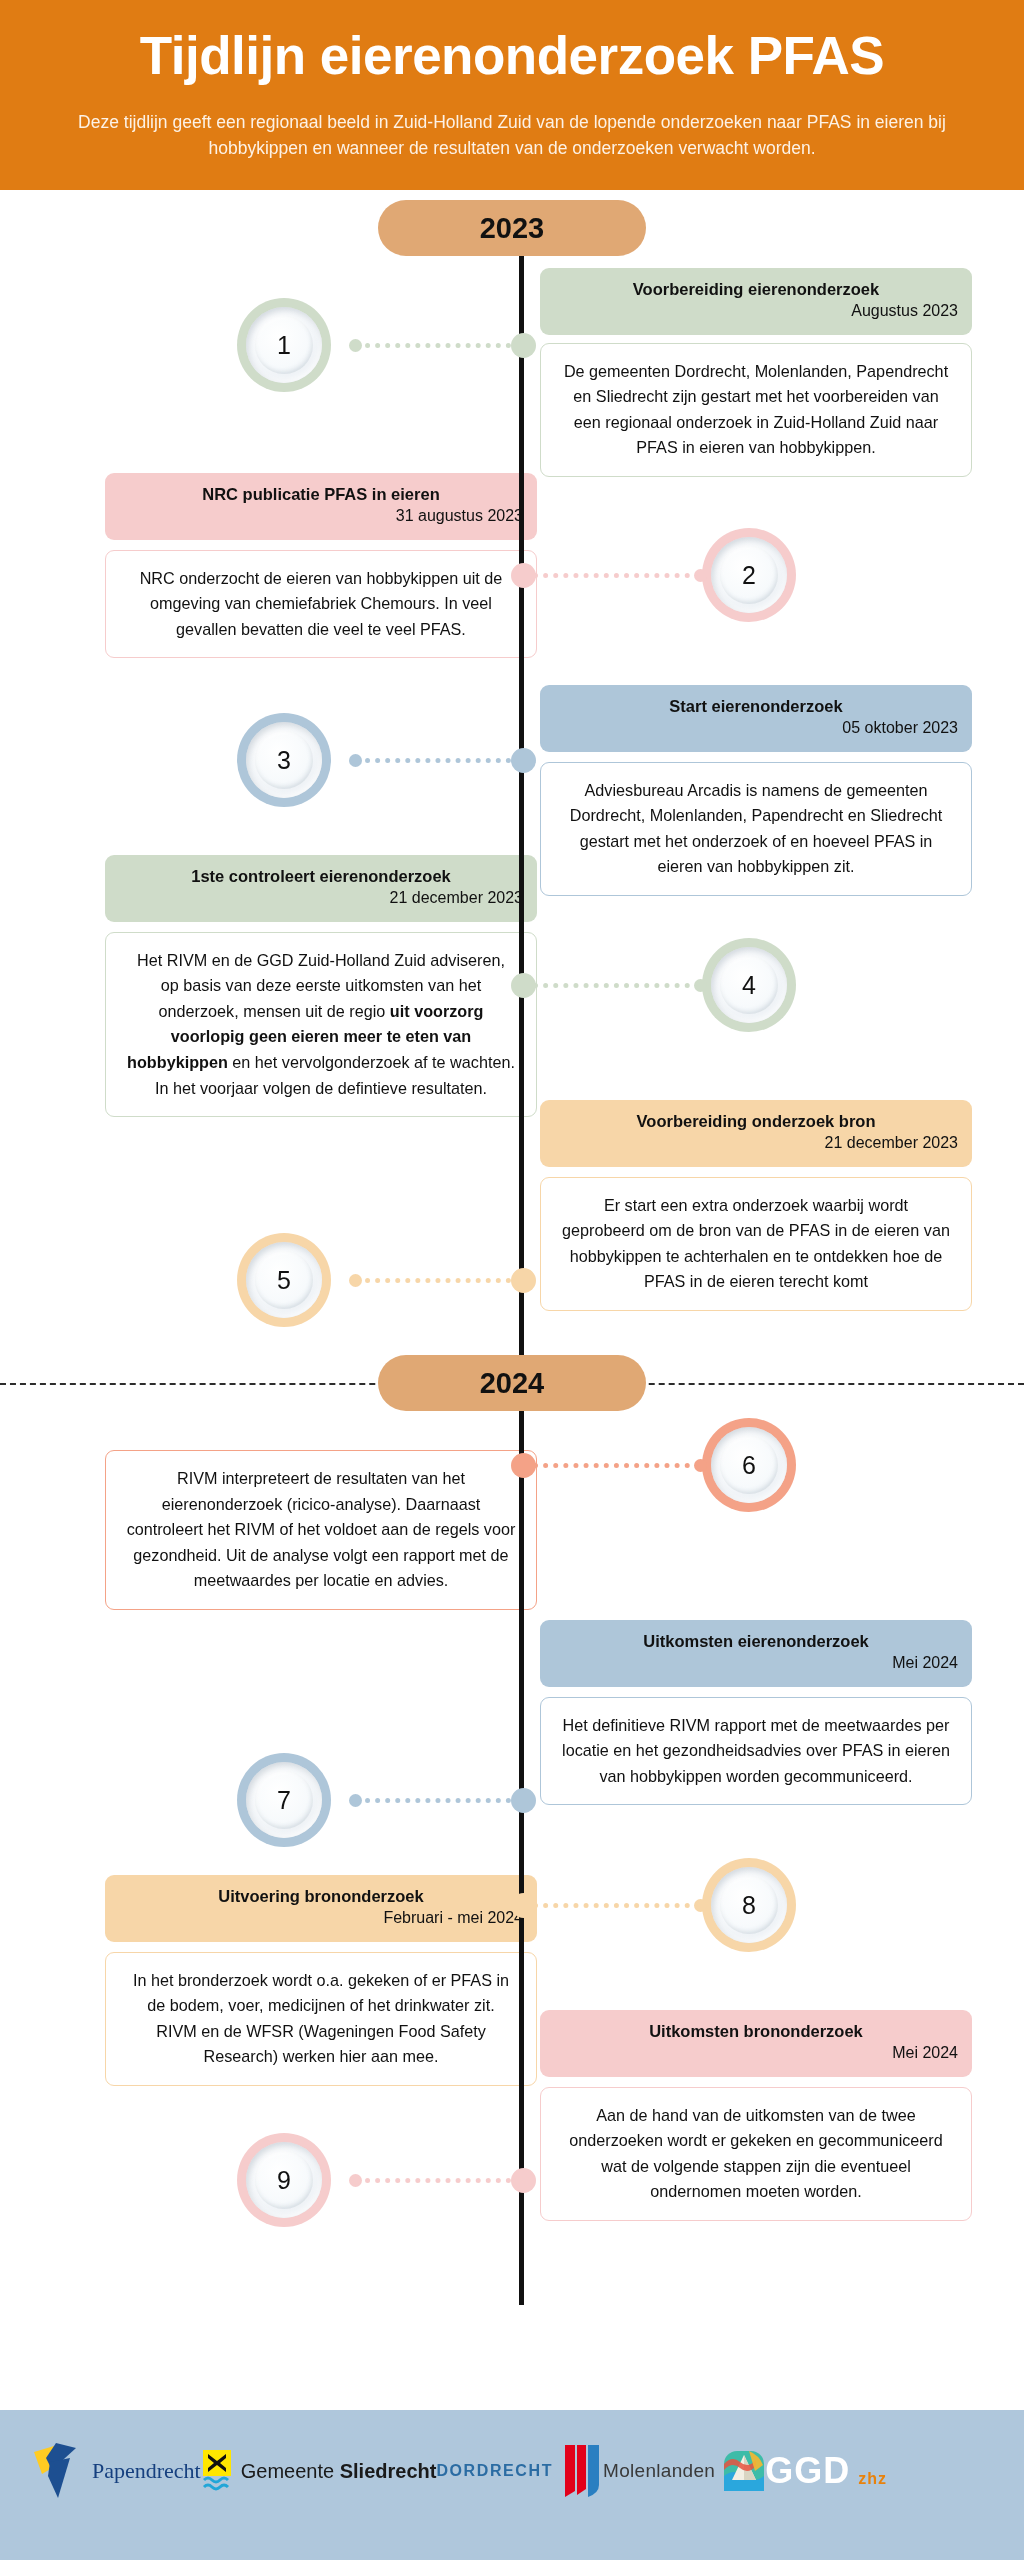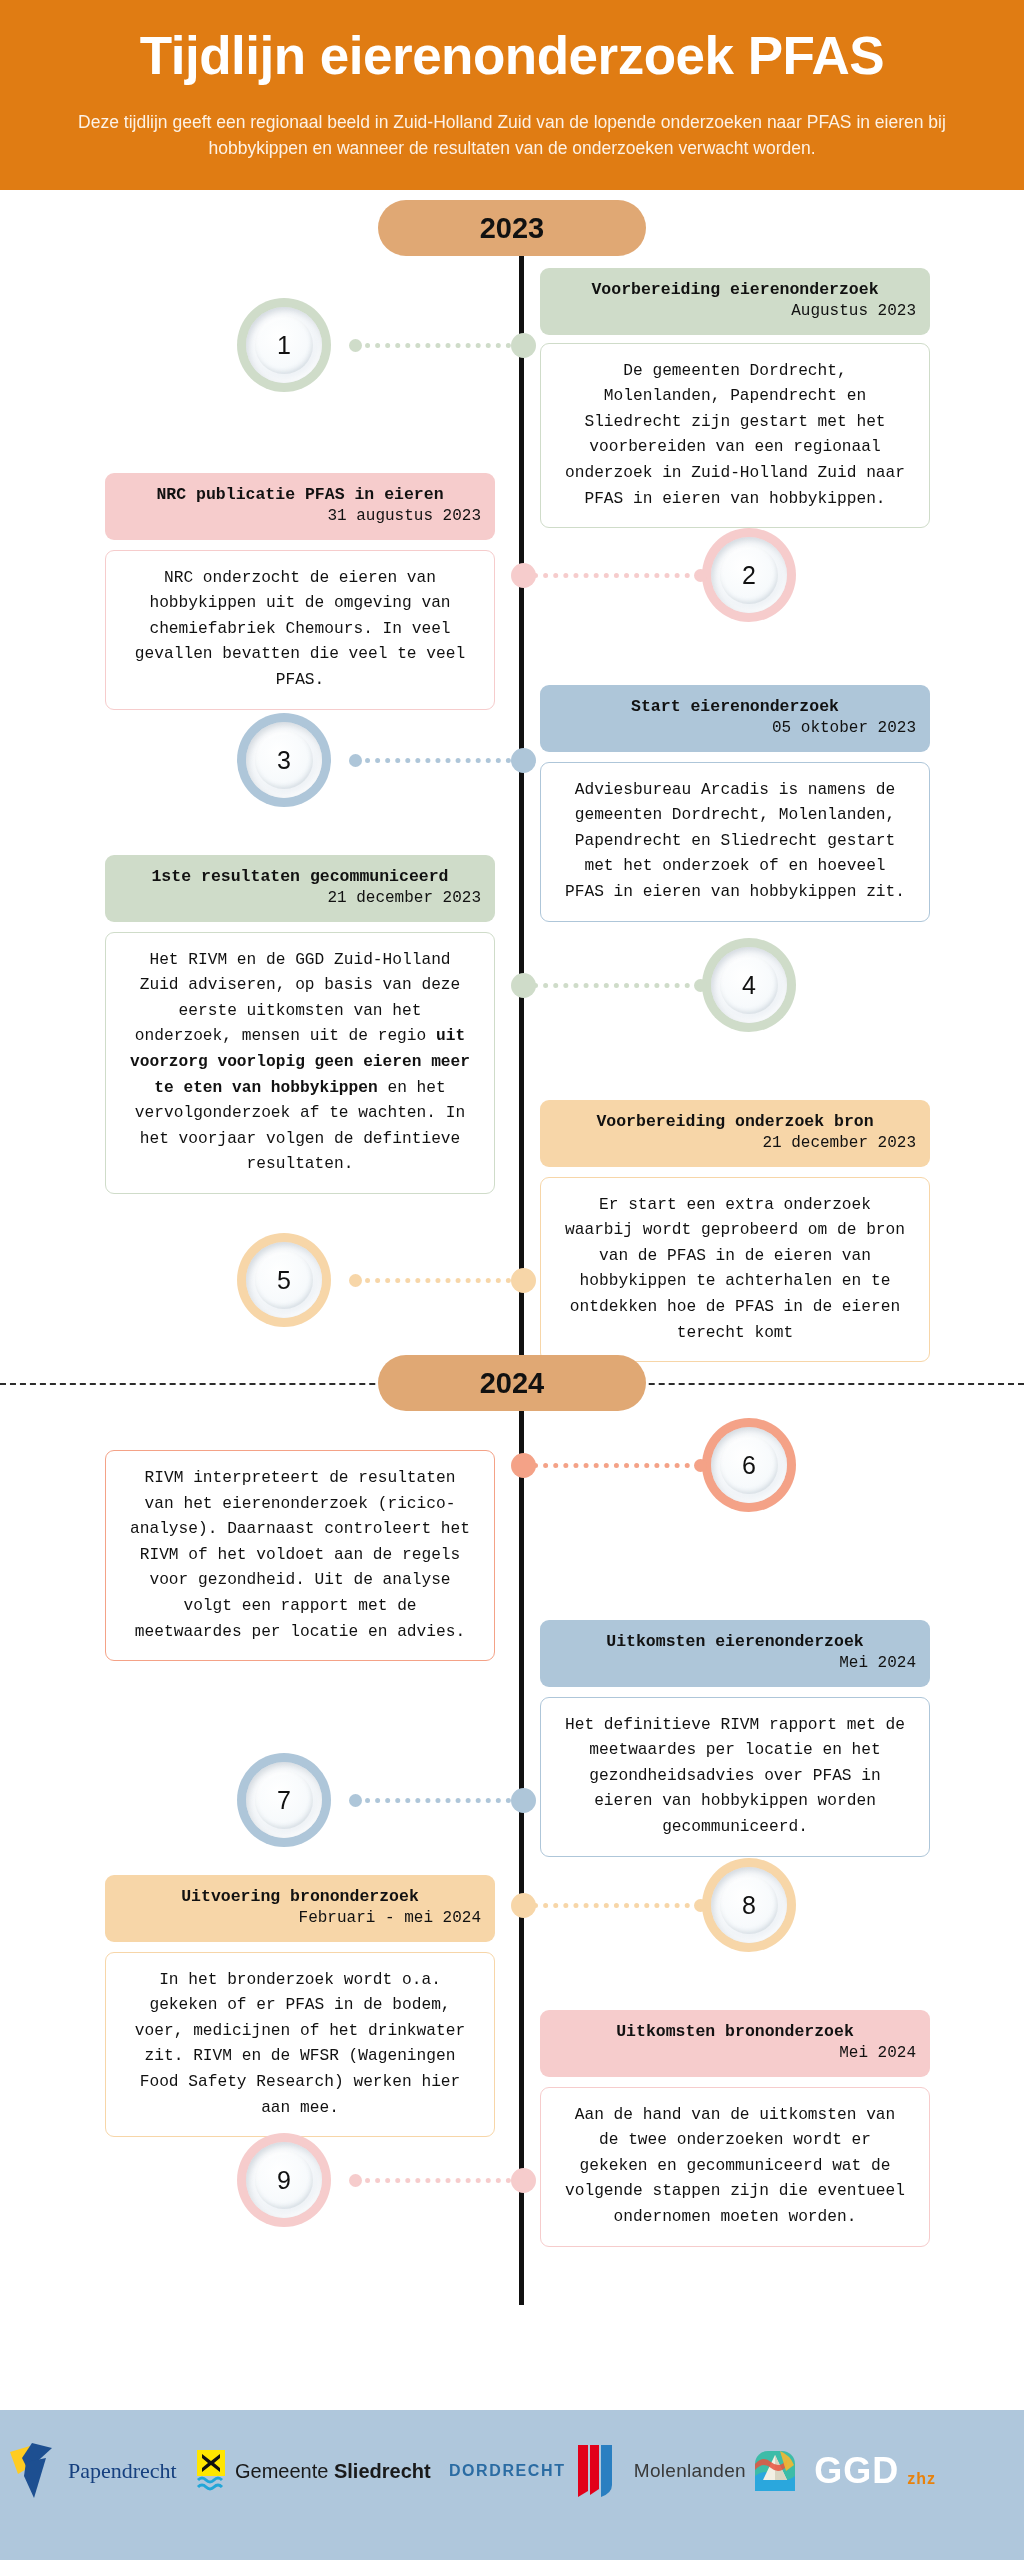--- a/index.html
+++ b/index.html
@@ -74,22 +74,21 @@
   .year-divider {
     position: absolute;
     left: 0;
     width: 1024px;
     border-top: 2px dashed #2c2c2c;
     z-index: 1;
   }
   #divider-2024 { top: 1383px; }
   .side {
     position: absolute;
-    width: 390px;
-    font-family: Liberation Mono, monospace;
+    width: 432px;
   }
   .side.left  { left: 105px; text-align: center; }
   .side.right { left: 540px; text-align: center; }
 
   .card-title {
     border-radius: 9px;
     padding: 11px 14px 13px;
     line-height: 1.28;
   }
   .card-title .t {
@@ -185,22 +184,22 @@
     height: 150px;
     background: #afc7dc;
   }
   .logos {
     position: absolute;
     left: 0; top: 22px;
     width: 944px;
     height: 78px;
     display: flex;
     align-items: center;
-    justify-content: space-between;
-    padding: 0 8px;
+    justify-content: flex-start;
+    padding: 0 32px;
   }
   .logo { display: flex; align-items: center; gap: 8px; }
   .logo-text-pd { font-family: "Liberation Serif", serif; font-size: 22px; color: #16407f; }
   .logo-text-sl { font-size: 20px; color: #1a1a1a; }
   .logo-text-sl b { font-weight: 700; }
   .logo-text-dd { font-size: 16px; font-weight: 700; letter-spacing: 1.6px; color: #2b6ca3; }
   .logo-text-ml { font-size: 19px; color: #3a3a3a; letter-spacing: .3px; }
   .ggd-wrap { display: flex; flex-direction: row; align-items: flex-end; }
   .ggd-main { font-size: 36px; font-weight: 700; color: #ffffff; letter-spacing: 1px; line-height: .95; }
   .ggd-sub { font-size: 16px; font-weight: 700; color: #e8820c; letter-spacing: 1px; }
@@ -278,21 +277,21 @@
           <div class="ring3">
             <span class="num">4</span>
           </div>
         </div>
       </div>
       <div class="connector" style="left: 533px; width: 167px; top: 983px; border-top-color: rgb(207, 220, 201);"></div>
       <div class="conn-dot" style="background: rgb(207, 220, 201); top: 979px; left: 694px;"></div>
       <div class="axis-dot" style="background: rgb(207, 220, 201); top: 973px; left: 511px;"></div>
       <div class="side left" style="top: 855px;">
         <div class="card-title" style="background: rgb(207, 220, 201);">
-          <span class="t">1ste  resultaten gecommuniceerd</span>
+          <span class="t">1ste  controleert eierenonderzoek</span>
           <span class="d">21 december 2023</span>
         </div>
         <div class="card-body" style="border: 1.5px solid rgb(207, 220, 201);">Het RIVM en de GGD Zuid-Holland Zuid adviseren, op basis van deze eerste uitkomsten van het onderzoek, mensen uit de regio <b>uit voorzorg voorlopig geen eieren meer te eten van hobbykippen</b> en het vervolgonderzoek af te wachten. In het voorjaar volgen de defintieve resultaten.</div>
       </div>
       <div class="marker" style="background: rgb(247, 214, 168); top: 1233px; left: 237px;">
         <div class="ring2">
           <div class="ring3">
             <span class="num">5</span>
           </div>
         </div>

